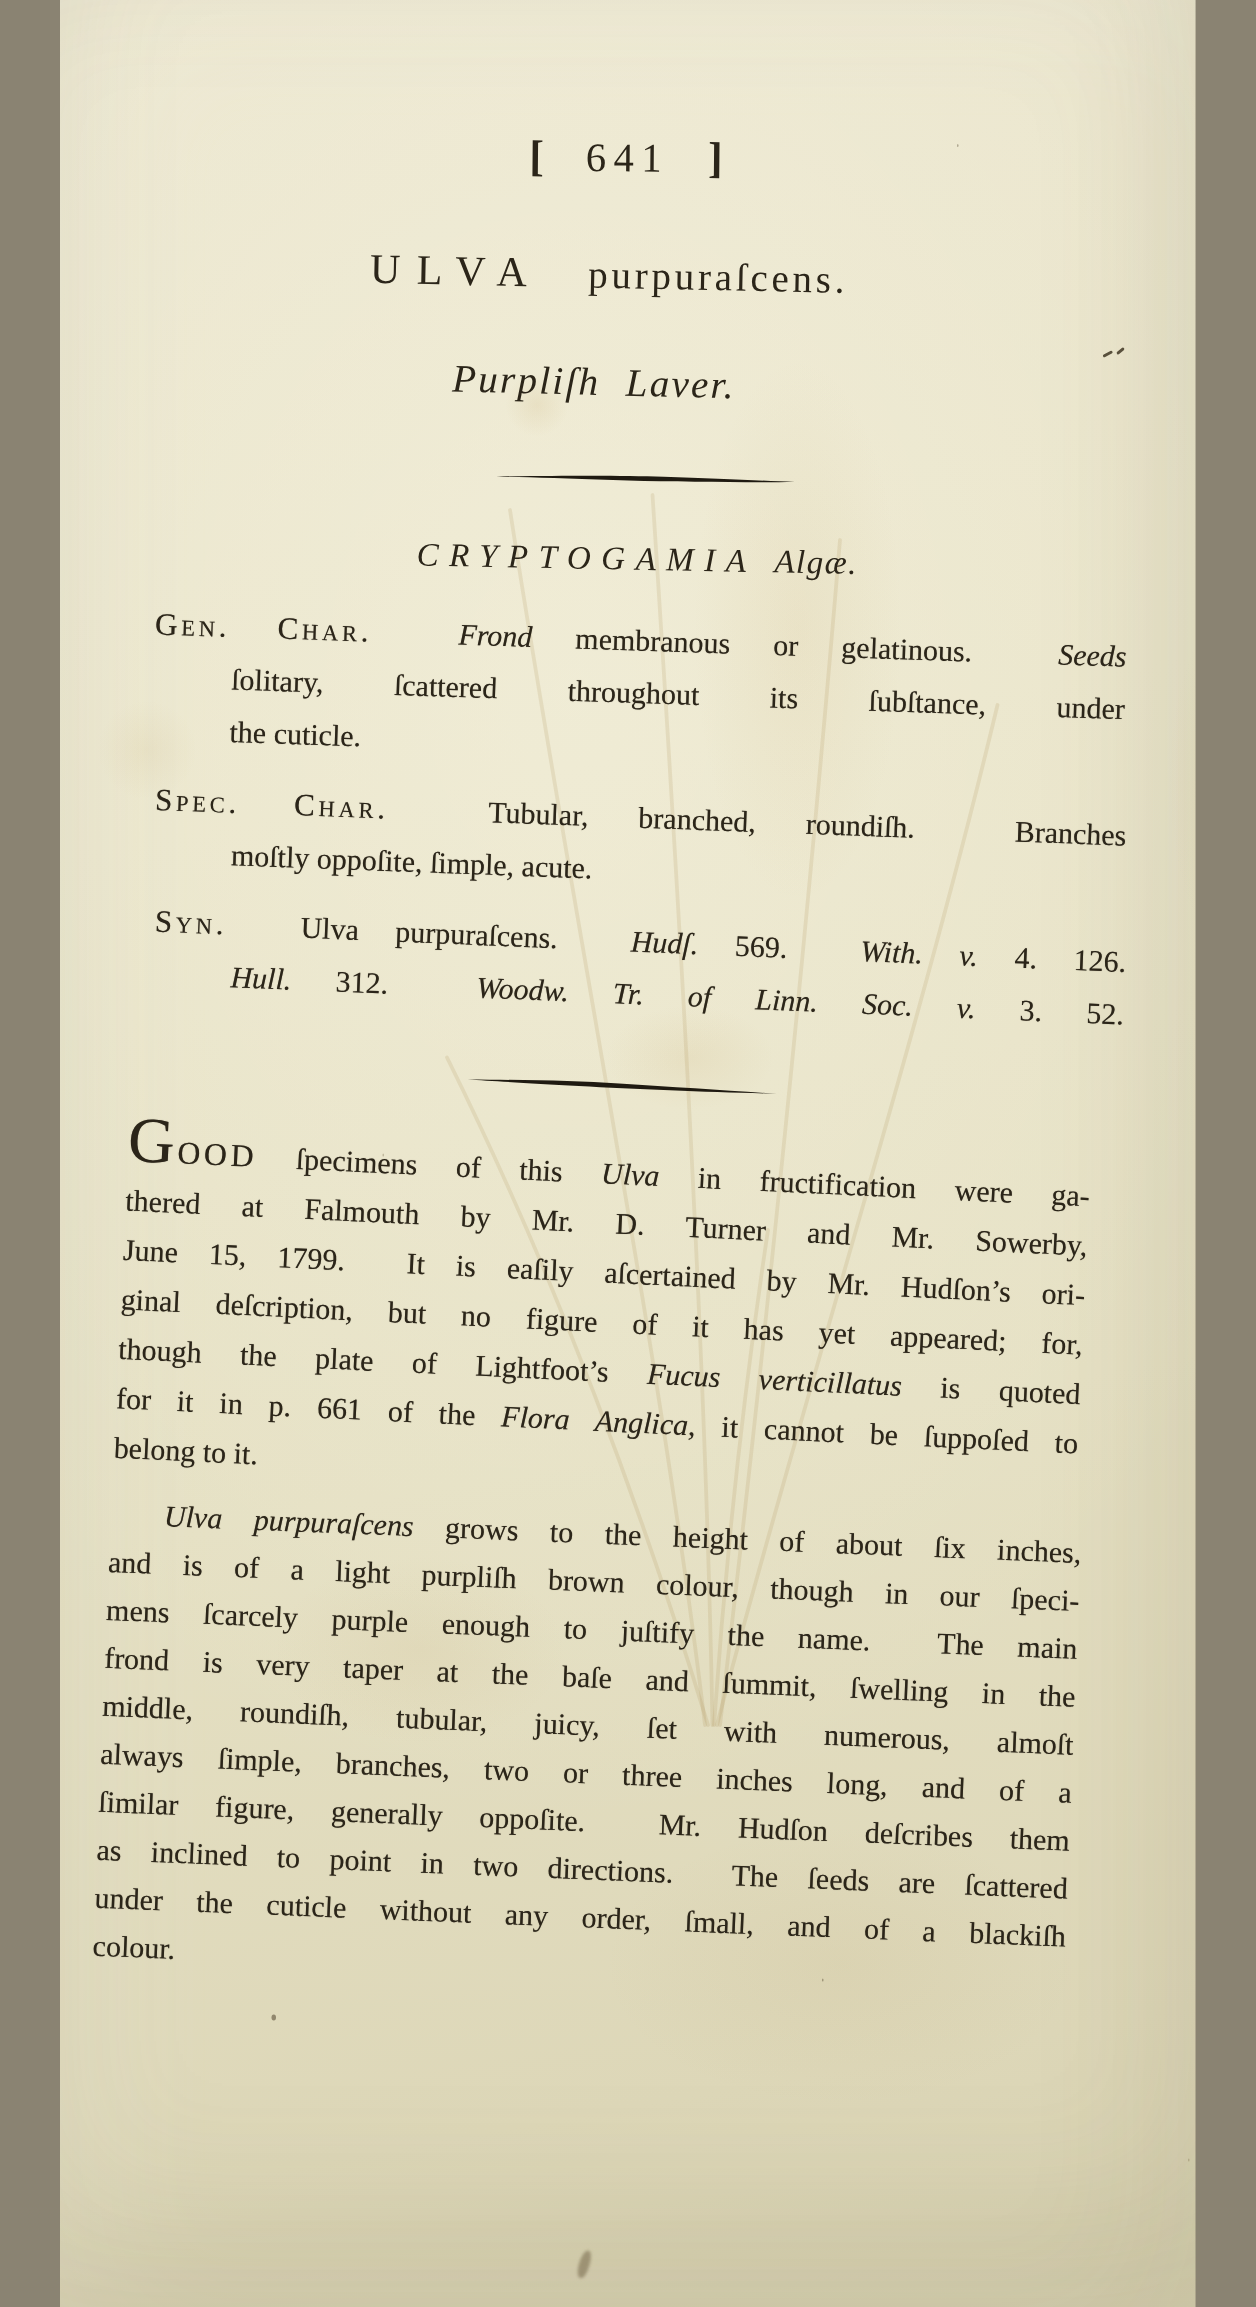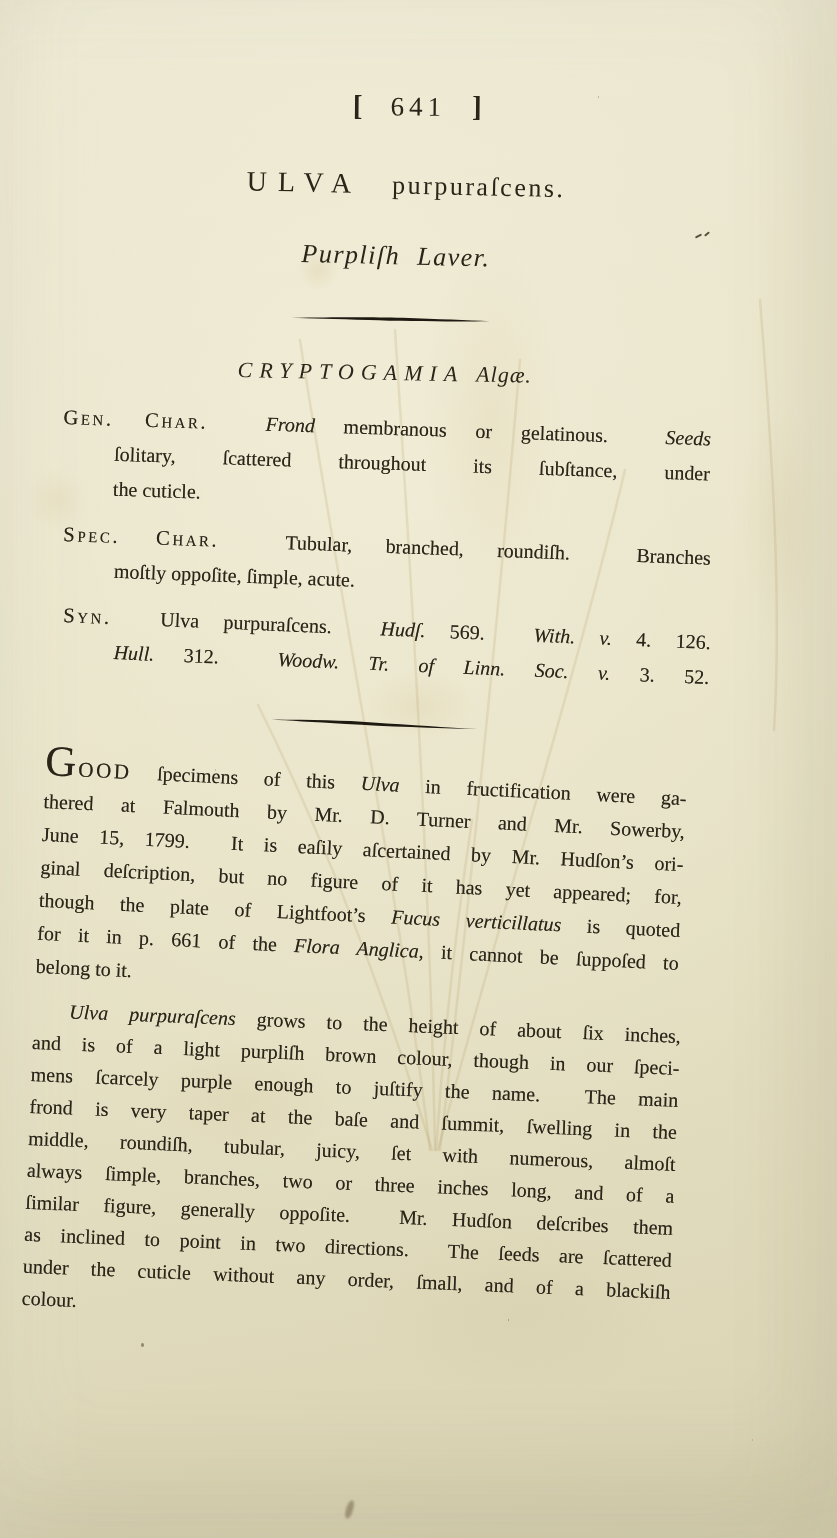--- a/index.html
+++ b/index.html
@@ -1,18 +1,18 @@
 <!DOCTYPE html>
 <html><head>
 <meta charset="utf-8">
 <style>
   html,body{margin:0;padding:0;background:#8a8372;}
   .page{
     position:relative;
-    width:837px;height:1538px;
+    width:757px;height:1538px;
     margin:0 auto;
     overflow:hidden;
     font-family:"Liberation Serif","DejaVu Serif",serif;
     color:#2b2519;
     background:
       radial-gradient(ellipse 120% 80% at 45% 30%, rgba(255,253,240,.30), rgba(255,253,240,0) 62%),
       linear-gradient(170deg,#ece7d0 0%,#e9e4c9 34%,#e5e0c3 62%,#ddd7b8 88%,#d7d1b1 100%);
     box-shadow:inset 0 -70px 90px rgba(110,95,55,.10), inset -45px 0 80px rgba(120,105,65,.06), inset 30px 10px 90px rgba(255,255,244,.18);
   }
   .stains{position:absolute;inset:0;pointer-events:none;

